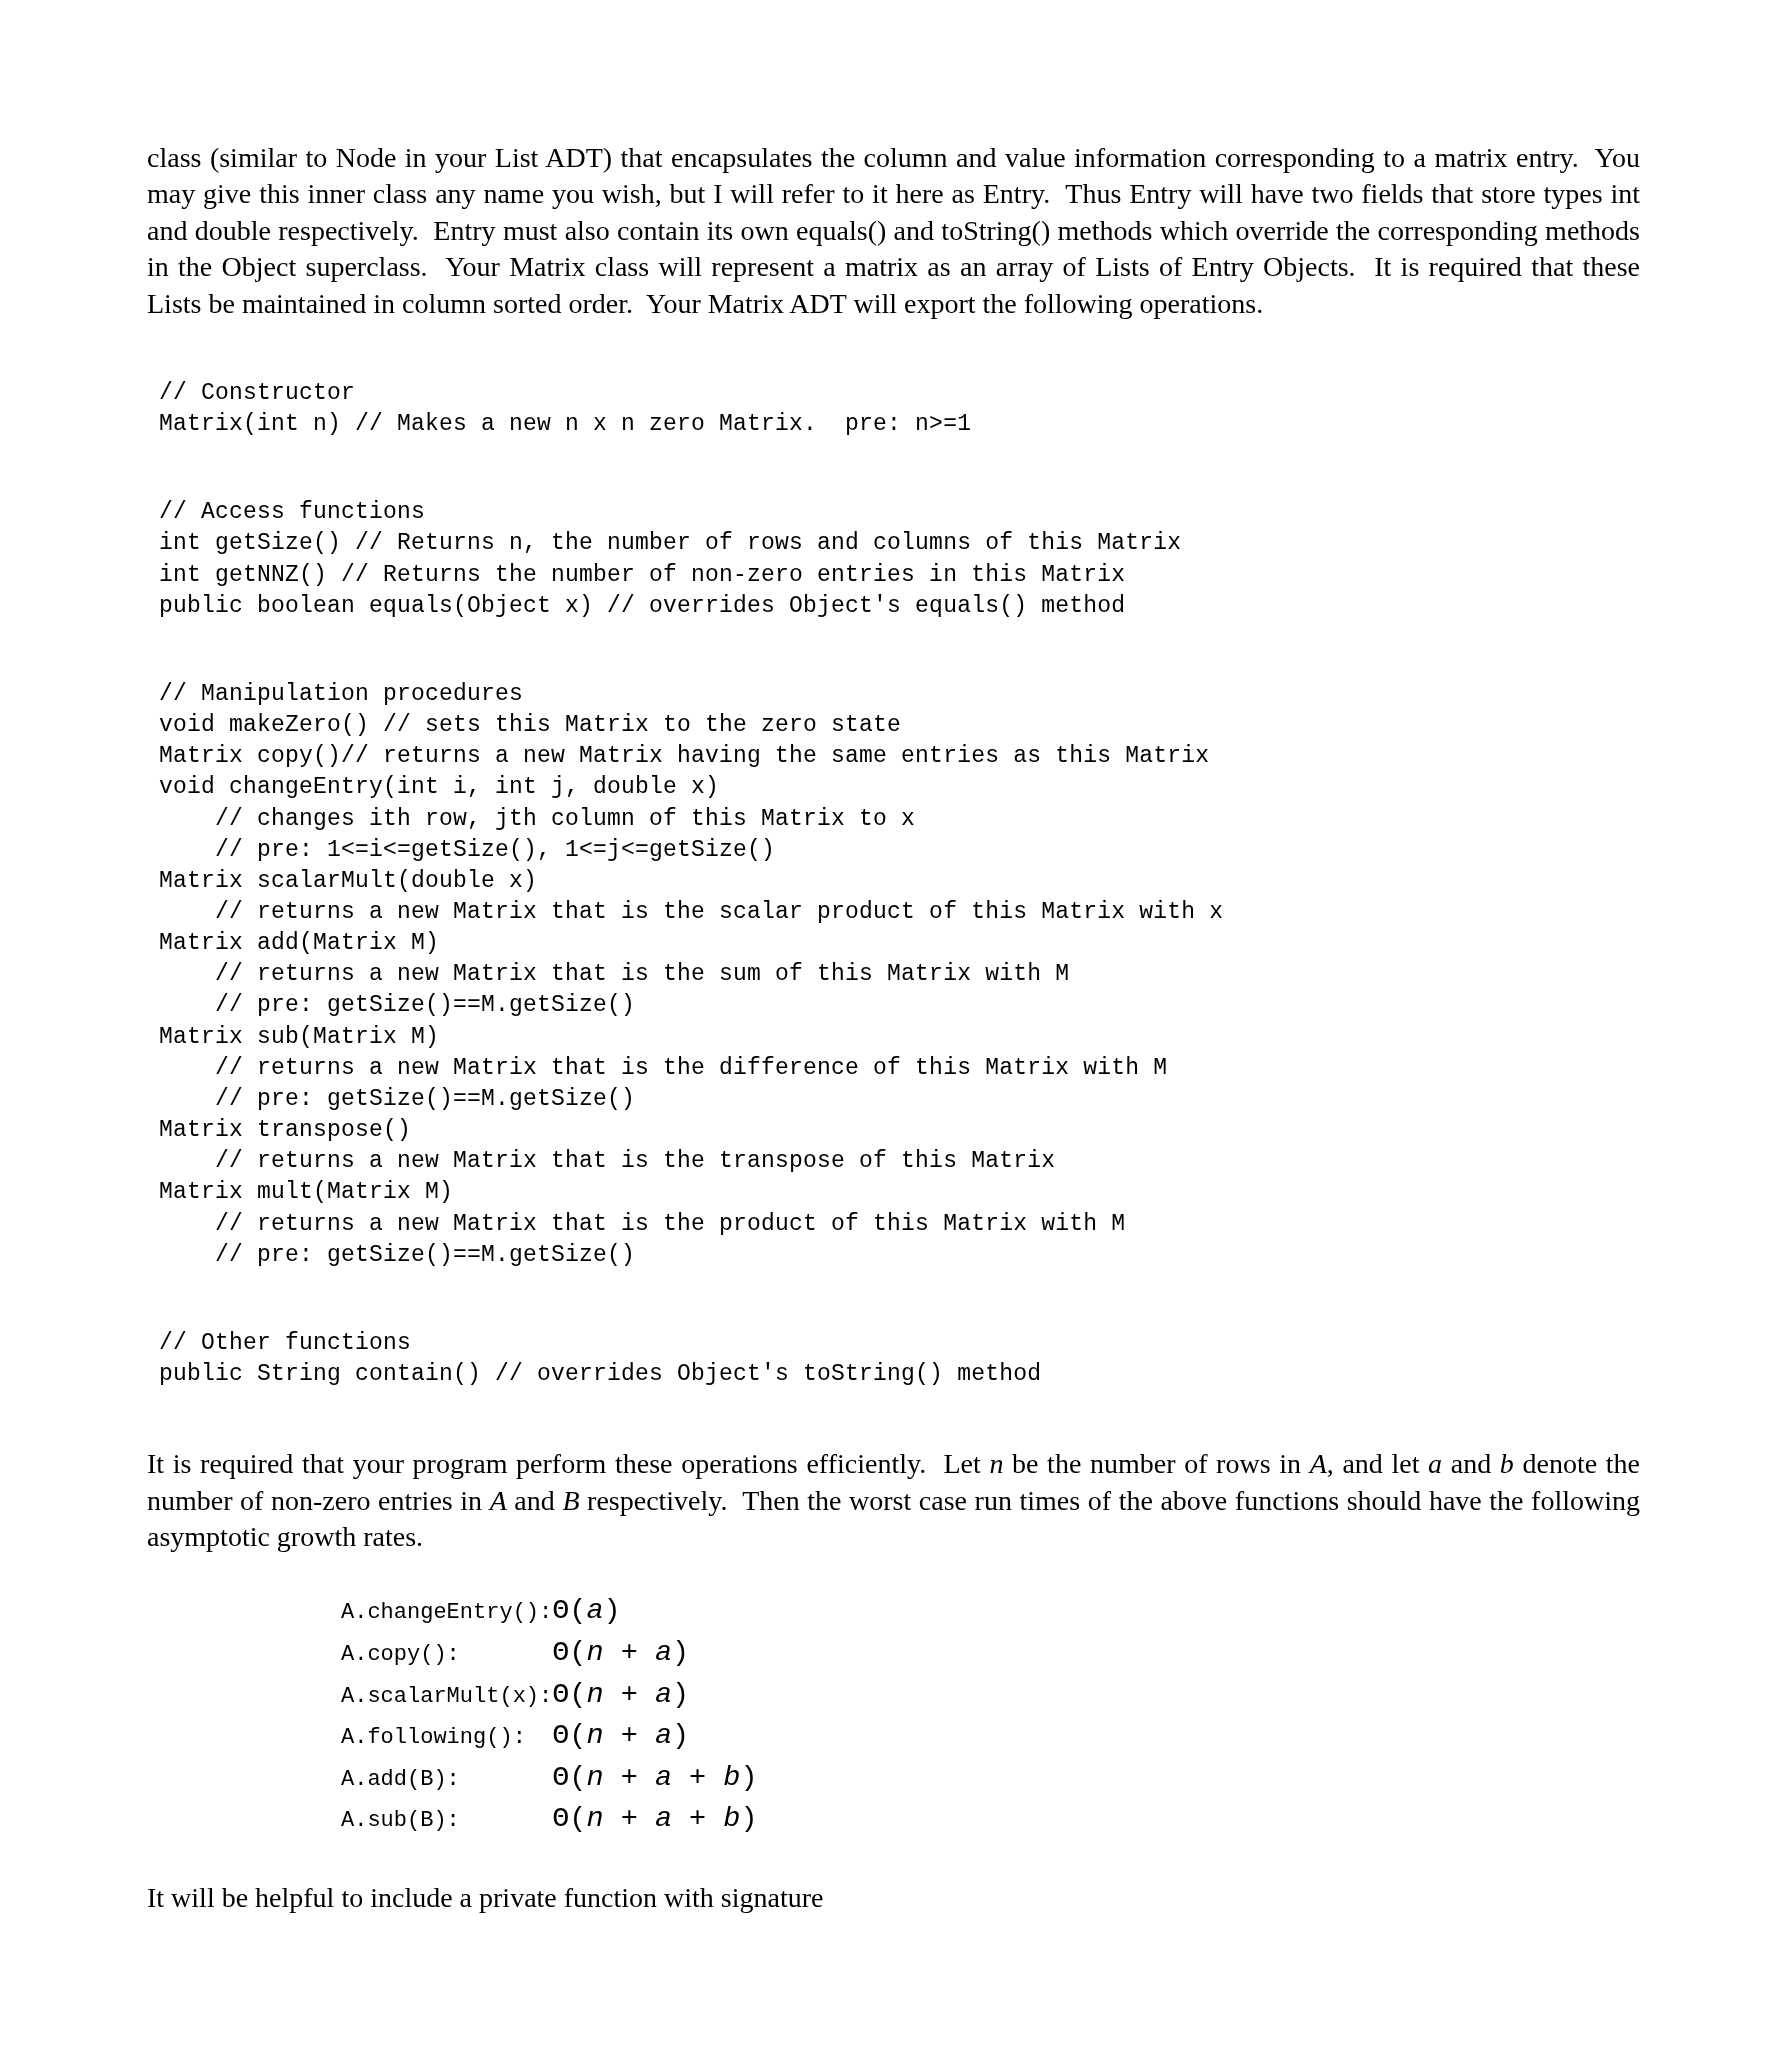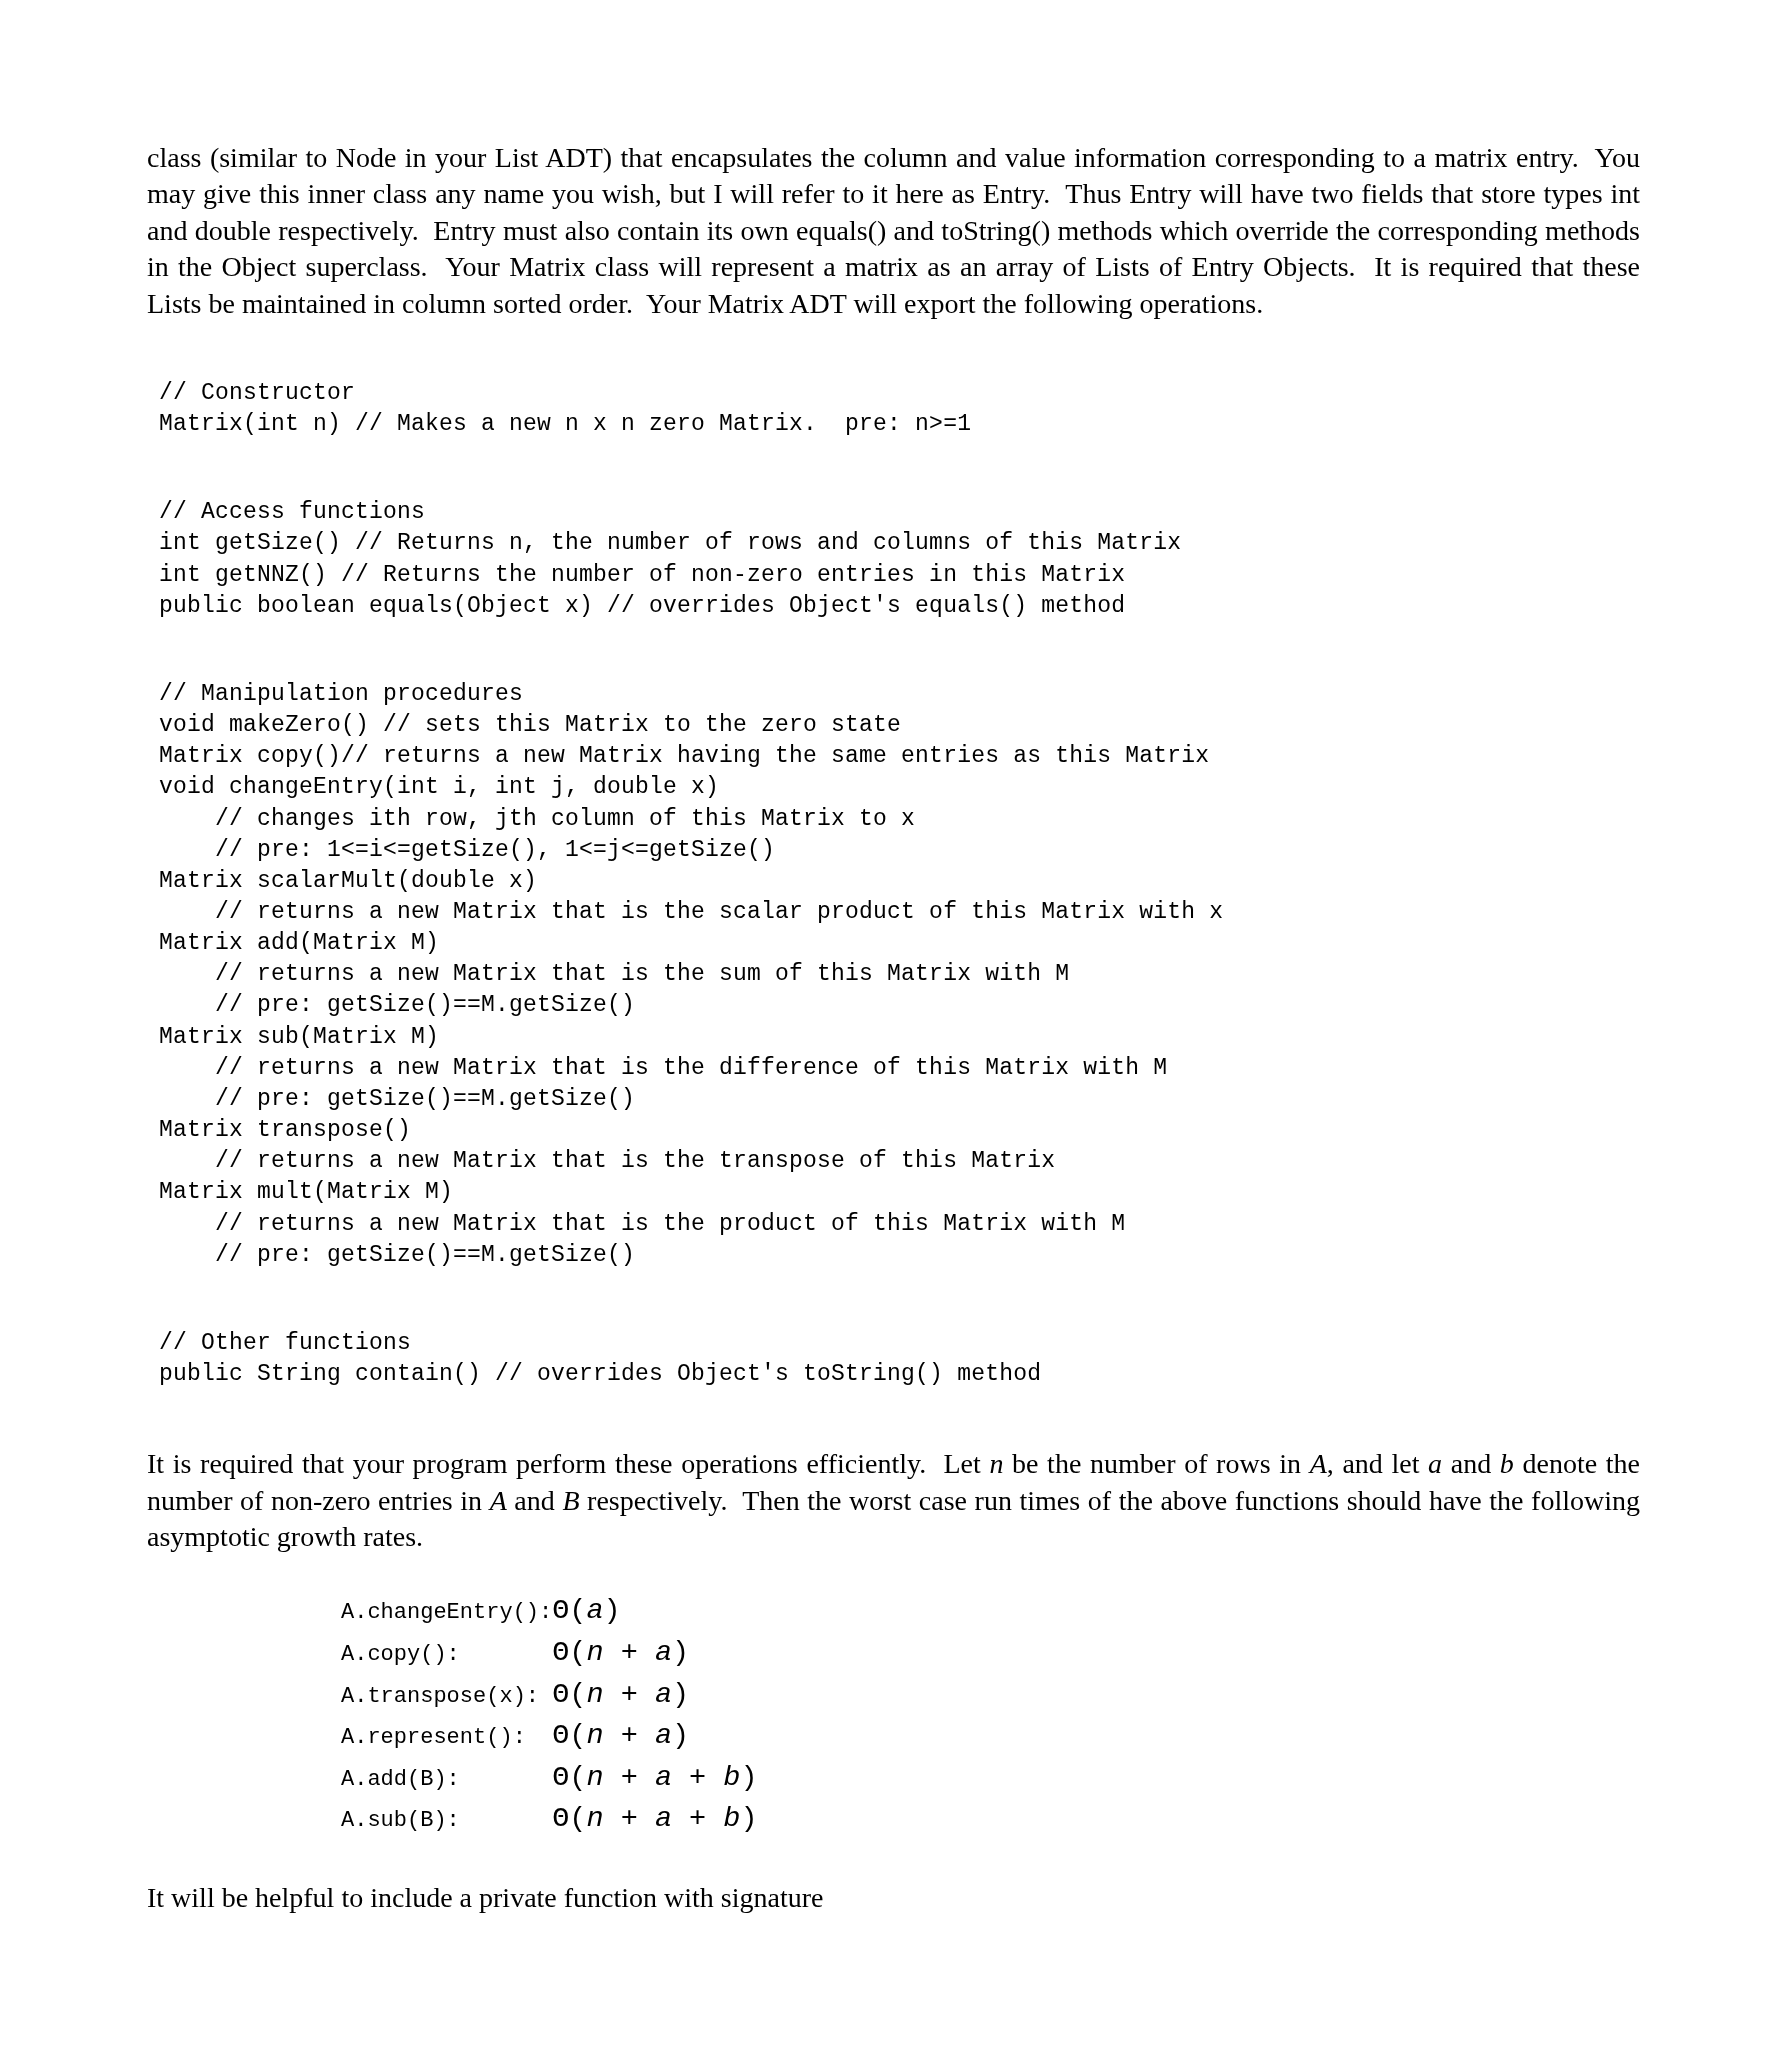--- a/index.html
+++ b/index.html
@@ -130,25 +130,25 @@
     <tbody>
       <tr>
         <td class="ct-name">A.changeEntry():</td>
         <td class="ct-value">Θ(<i>a</i>)</td>
       </tr>
       <tr>
         <td class="ct-name">A.copy():</td>
         <td class="ct-value">Θ(<i>n</i> + <i>a</i>)</td>
       </tr>
       <tr>
-        <td class="ct-name">A.transpose(x):</td>
+        <td class="ct-name">A.scalarMult(x):</td>
         <td class="ct-value">Θ(<i>n</i> + <i>a</i>)</td>
       </tr>
       <tr>
-        <td class="ct-name">A.represent():</td>
+        <td class="ct-name">A.following():</td>
         <td class="ct-value">Θ(<i>n</i> + <i>a</i>)</td>
       </tr>
       <tr>
         <td class="ct-name">A.add(B):</td>
         <td class="ct-value">Θ(<i>n</i> + <i>a</i> + <i>b</i>)</td>
       </tr>
       <tr>
         <td class="ct-name">A.sub(B):</td>
         <td class="ct-value">Θ(<i>n</i> + <i>a</i> + <i>b</i>)</td>
       </tr>

